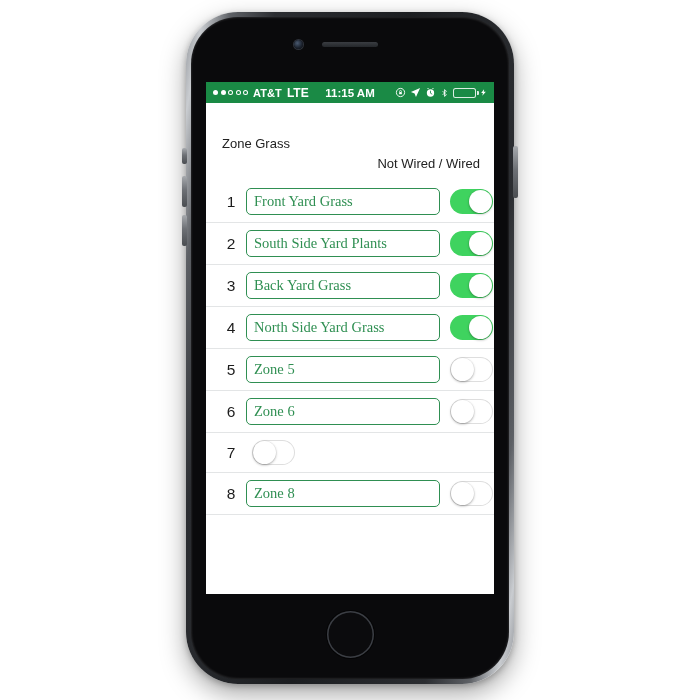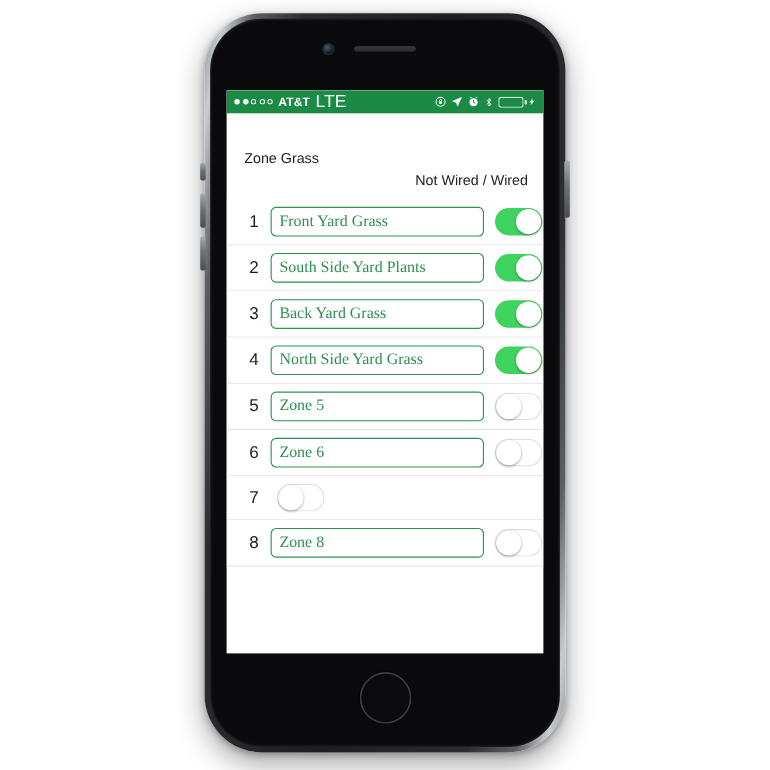--- a/index.html
+++ b/index.html
@@ -79,21 +79,21 @@
     padding: 0 7px;
     font-size: 11.5px;
     position: relative;
   }
   .sb-left { display: flex; align-items: center; gap: 5px; }
   .dots { display: flex; align-items: center; gap: 2.5px; }
   .dot { width: 5px; height: 5px; border-radius: 50%; }
   .dot.on  { background: #ffffff; }
   .dot.off { background: transparent; box-shadow: inset 0 0 0 1px #ffffff; }
   .carrier { font-size: 11px; font-weight: 600; letter-spacing: .1px; }
-  .lte { font-size: 16px; font-weight: 400; }
+  .lte { font-size: 12px; font-weight: 700; }
   .sb-time {
     position: absolute; left: 0; right: 0; text-align: center;
     font-size: 11.5px; font-weight: 700; pointer-events: none;
   }
   .sb-right {
     margin-left: auto; display: flex; align-items: center; gap: 4px;
     position: relative; z-index: 2;
   }
   .sb-right svg { display: block; }
   .battery {
@@ -214,20 +214,21 @@
           <span class="dot on"></span>
             <span class="dot on"></span>
           <span class="dot off"></span>
             <span class="dot off"></span>
             <span class="dot off"></span>
         </span>
         <span class="carrier">AT&amp;T</span>
         <span class="lte">LTE</span>
       </div>
 
+      <div class="sb-time">11:15 AM</div>
 
       <div class="sb-right">
         <span>
           <svg width="11" height="11" viewBox="0 0 24 24" fill="none" stroke="#fff" stroke-width="2">
             <circle cx="12" cy="12" r="9"></circle>
               <rect x="9" y="11" width="6" height="5" rx="1" fill="#fff" stroke="none"></rect>
             <path d="M10 11V9.5a2 2 0 0 1 4 0V11" stroke-width="1.6"></path>
           </svg>
         </span>
         <span>

